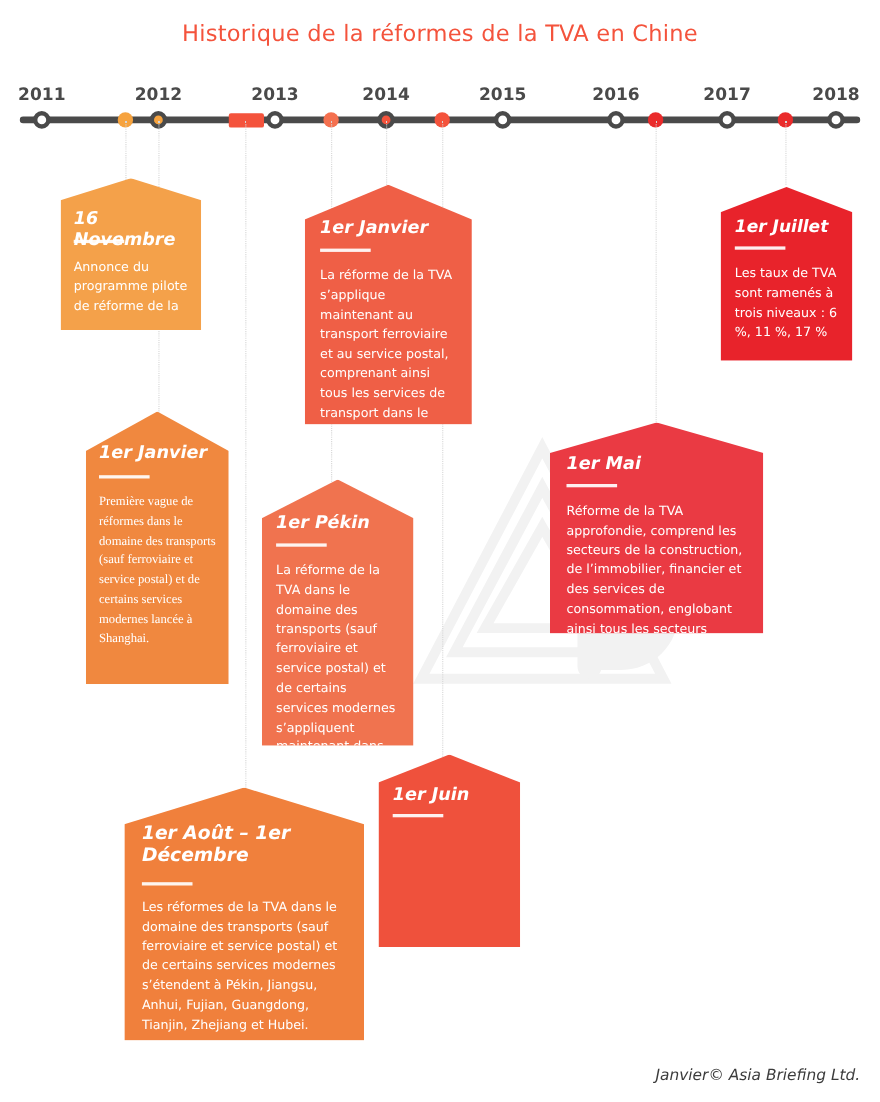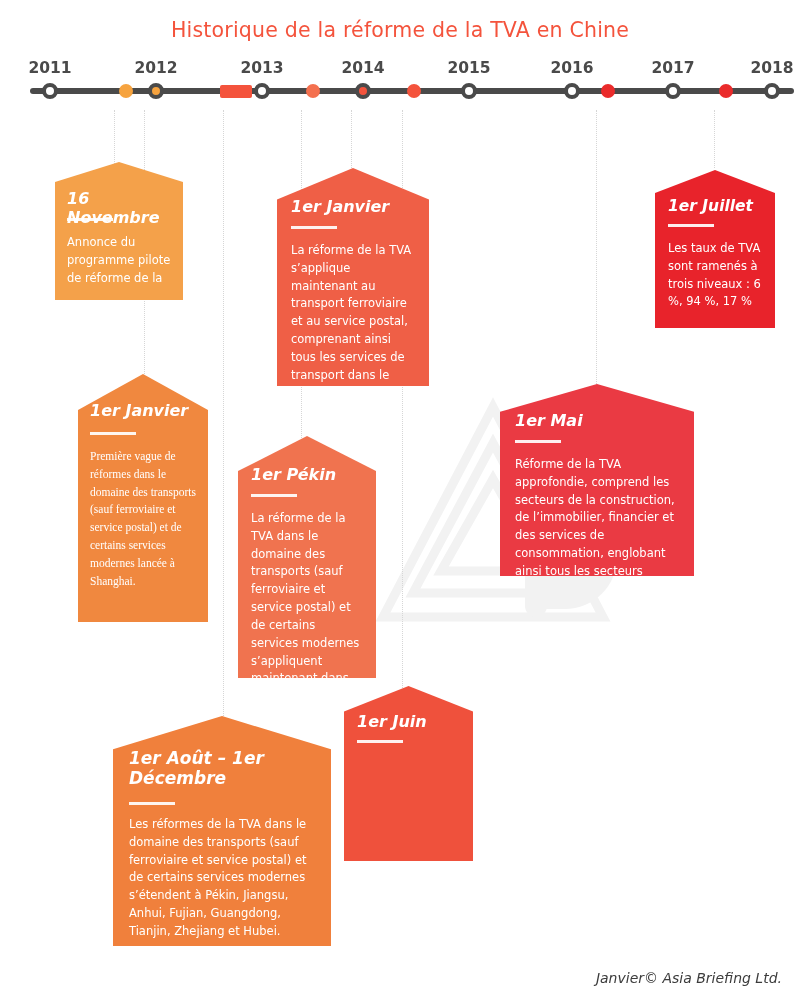--- a/index.html
+++ b/index.html
@@ -23,21 +23,21 @@
     position:absolute; top:18px; left:0; width:800px;
     text-align:center;
     font-size:20.5px;
     font-weight:400;
     letter-spacing:.2px;
     color:#f4533c;
     font-family:"DejaVu Sans", sans-serif;
   }
 
   
-  #axis-wrap { position:absolute; left:0; top:59px; width:724px; height:50px;margin-left:12px; }
+  #axis-wrap { position:absolute; left:0; top:77px; width:724px; height:50px; }
   #axis-line {
     position:absolute; left:18px; top:29px; width:764px; height:6px;
     background:#4a4a4a; border-radius:3px;
   }
   .year-label {
     position:absolute; top:0;
     transform:translateX(-50%);
     font-size:15.5px; font-weight:bold; color:#4a4a4a;
     font-family:"DejaVu Sans", sans-serif;
     white-space:nowrap;
@@ -116,21 +116,21 @@
       <path d="M118 48 L198 198 L38 198 Z"></path>
       <path d="M118 84 L170 176 L66 176 Z"></path>
     </g>
     <g fill="#f2f2f2">
       <rect x="150" y="10" width="22" height="212" rx="11"></rect>
       <path d="M160 10 h24 a44 44 0 0 1 0 88 h-24 z"></path>
       <path d="M160 110 h30 a52 52 0 0 1 0 104 h-30 z"></path>
     </g>
   </svg>
 
-  <div id="title">Historique de la réforme de la TVA en Chine</div>
+  <div id="title">Historique de la réformes de la TVA en Chine</div>
 
   <div id="axis-wrap">
     <div id="axis-line"></div>
 
     <div class="year-label" style="left:38px;">2011</div>
     <div class="year-label" style="left:144px;">2012</div>
     <div class="year-label" style="left:250px;">2013</div>
     <div class="year-label" style="left:351px;">2014</div>
     <div class="year-label" style="left:457px;">2015</div>
     <div class="year-label" style="left:560px;">2016</div>
@@ -215,19 +215,19 @@
       <div class="card-date" style="left:15px; top:28px; font-size:16px;">1er Mai</div>
       <div class="card-rule" style="left:15px; top:56px;"></div>
       <div class="card-body" style="left:15px; top:72px; width:172px; font-size:11.5px;">Réforme de la TVA approfondie, comprend les secteurs de la construction, de l’immobilier, financier et des services de consommation, englobant ainsi tous les secteurs industriels.</div>
     </div>
   </div>
 
   <div class="card" style="left:655px; top:170px; width:120px; height:158px; background:#e8232b;">
     <div class="card-inner">
       <div class="card-date" style="left:13px; top:27px; font-size:15.5px;">1er Juillet</div>
       <div class="card-rule" style="left:13px; top:54px;"></div>
-      <div class="card-body" style="left:13px; top:70px; width:100px; font-size:11.5px;">Les taux de TVA sont ramenés à trois niveaux : 6 %, 94 %, 17 %</div>
+      <div class="card-body" style="left:13px; top:70px; width:100px; font-size:11.5px;">Les taux de TVA sont ramenés à trois niveaux : 6 %, 11 %, 17 %</div>
     </div>
   </div>
 
   <div id="footer">Janvier© Asia Briefing Ltd.</div>
 
 </div>
 
 </body></html>

